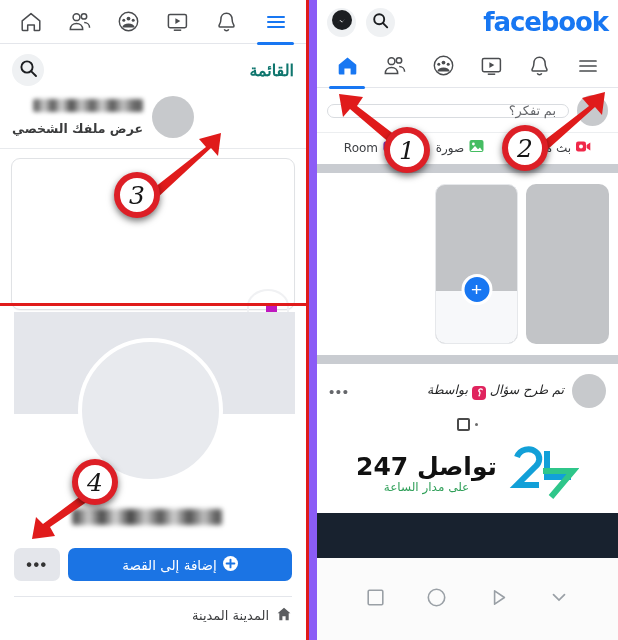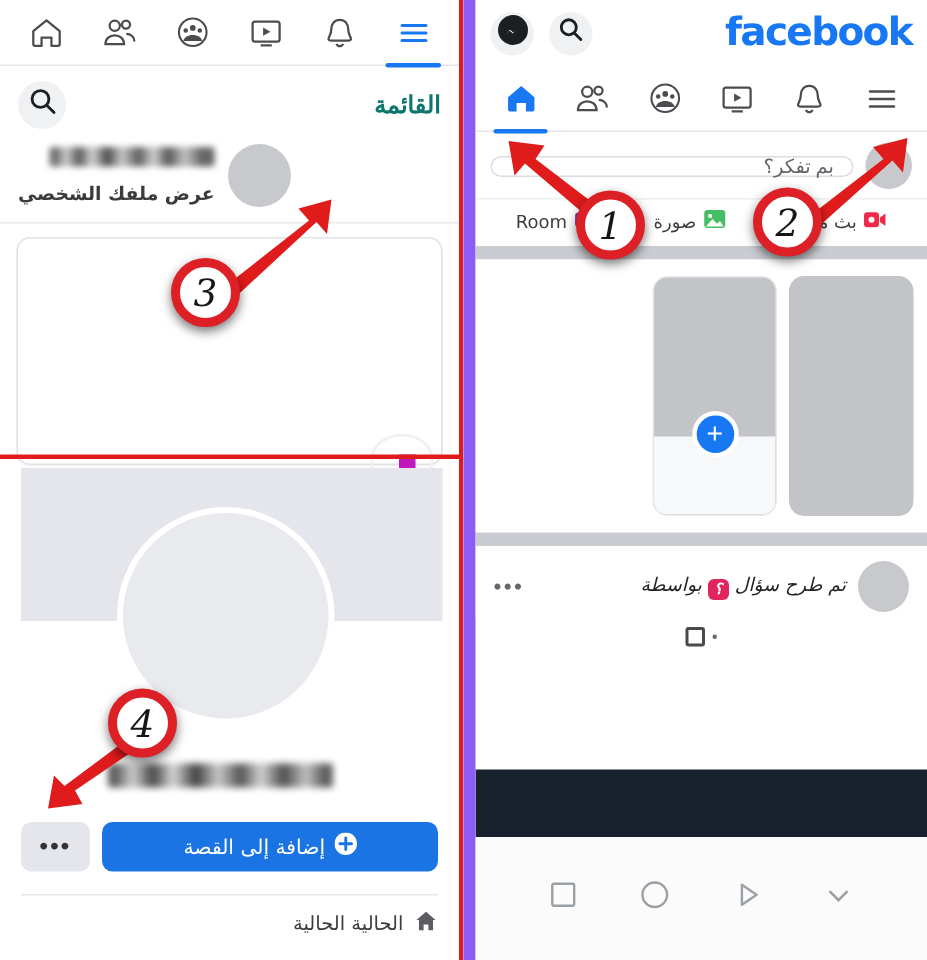--- a/index.html
+++ b/index.html
@@ -158,21 +158,21 @@
 
   
   .composer {
     display: flex; align-items: center; gap: 8px;
     padding: 7px 10px 6px 10px; direction: rtl; background: #fff;
   }
   .composer-input {
     flex: 1; height: 14px; border: 1px solid #d9dce0; border-radius: 16px;
     display: flex; align-items: center; padding: 0 12px;
     font-size: 13px; color: #65676b; direction: rtl;
-    font-family: Liberation Serif, serif;
+    font-family: Liberation Sans, sans-serif;
   }
   .composer-av { width: 31px; height: 31px; border-radius: 50%; background: #c7c9cc; }
 
   .action-row {
     display: flex; align-items: center; justify-content: space-around;
     padding: 6px 8px 8px 8px; direction: rtl; background: #fff;
     border-top: 1px solid #eceef0;
   }
   .action-item {
     display: flex; align-items: center; gap: 5px; direction: rtl;
@@ -375,21 +375,21 @@
       </div>
     </div>
     <div class="story-divider"></div>
 
     <div class="city-row">
       <span>
         <svg width="16" height="16" viewBox="0 0 16 16" fill="#5b5d60">
           <path d="M8 1.8 1.6 7.3h1.7v6.9h3.1v-3.9h3.2v3.9h3.1V7.3h1.7z"></path>
         </svg>
       </span>
-      <span>الحالية الحالية</span>
+      <span>المدينة المدينة</span>
     </div>
 
     <div class="overlay">
       <div class="hline" style="top:303px"></div>
 
       <svg width="309" height="640" style="position:absolute;inset:0">
 
         <g fill="#e01b1b">
           <path d="M150 191 L206 147 L199 139 L221 133 L218 156 L211 148 L156 199 Z"></path>
         </g>
@@ -541,20 +541,33 @@
         </div>
       </div>
       <div class="post-dots">•••</div>
     </div>
 
     <div class="meta-row">
       <div class="meta-dot"></div>
       <div class="meta-img-icon"></div>
     </div>
 
+    <div class="brand-logo">
+      <span>
+        <svg width="72" height="62" viewBox="0 0 72 62" fill="none" stroke-width="6" stroke-linejoin="miter">
+          <path d="M10 16c3-8 13-10 19-5 5 4 4 11-1 15L10 44h22" stroke="#12a0d8"></path>
+          <path d="M40 10v26h24" stroke="#12a0d8"></path>
+          <path d="M36 30h30l-22 26" stroke="#2fc68a"></path>
+        </svg>
+      </span>
+      <div class="brand-text">
+        <div class="brand-main">تواصل 247</div>
+        <div class="brand-sub">على مدار الساعة</div>
+      </div>
+    </div>
 
     <div class="dark-band"></div>
 
     <div class="android-nav">
       <span>
         <svg width="19" height="19" viewBox="0 0 19 19" fill="none" stroke="#9aa0a6" stroke-width="1.6">
           <rect x="2.2" y="2.2" width="14.6" height="14.6" rx="1.2"></rect>
         </svg>
       </span>
       <span>

